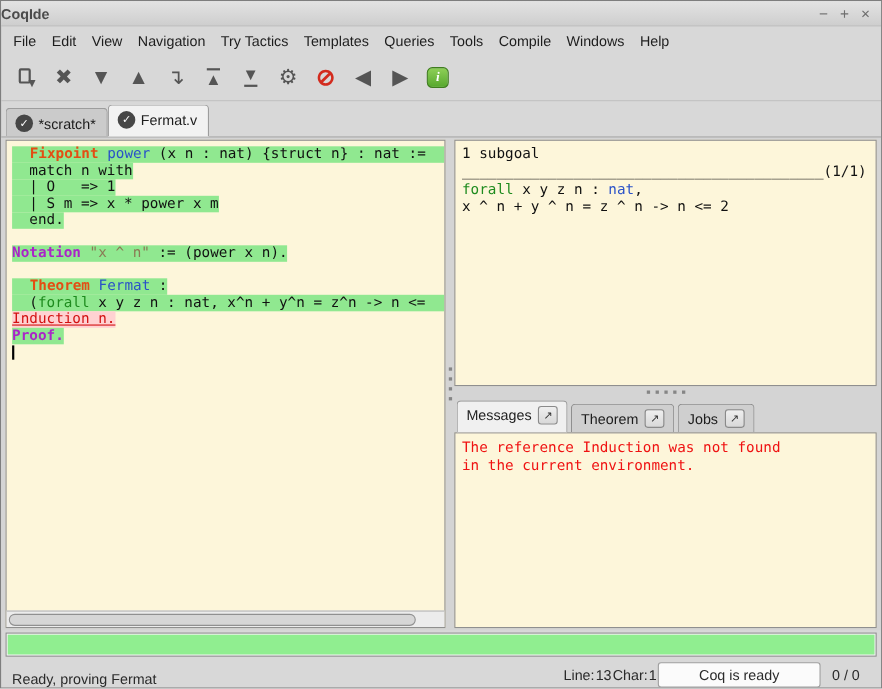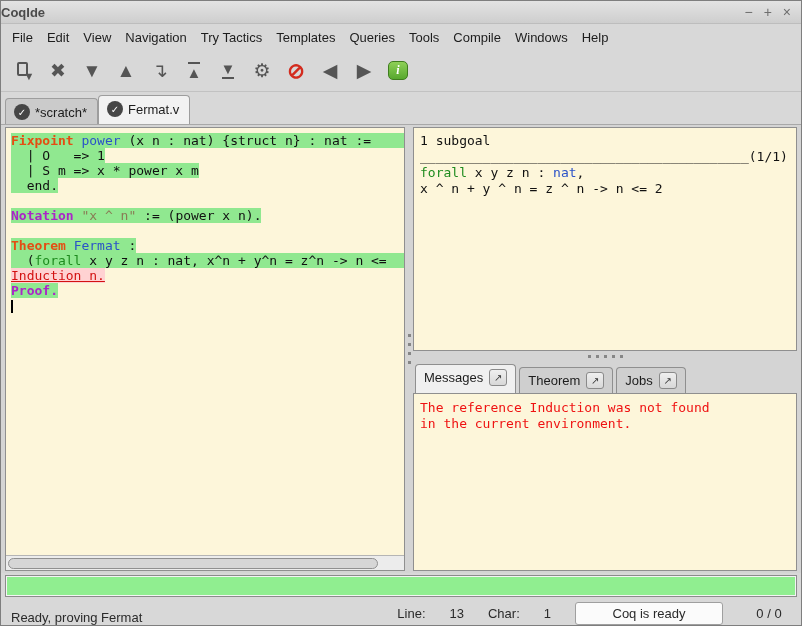--- a/index.html
+++ b/index.html
@@ -71,33 +71,33 @@
     font-size:10px;color:#333;cursor:default;}
   .msg-content{flex:1 1 auto;border:1px solid #8f8f8f;background:var(--cream);overflow:hidden;padding:6px 0 0 6px;}
   
   .cl{height:15px;white-space:pre;font-family:"DejaVu Sans Mono",monospace;font-size:13px;line-height:15px;color:#111;}
   .goals .cl{height:16px;line-height:16px;}
   .msg-content .cl{height:16px;line-height:16px;}
   .bg-full{background:var(--proc);margin-right:0;}
   .bg-text .ci{background:var(--proc);}
   .bg-err .ci{background:#ffd2d2;}
   .bg-err .ci span{color:#d31111;text-decoration:underline;}
-  .cl span.kw1{color:#e44d13;font-weight:bold;}
+  .cl span.kw1{color:#e44d13;font-weight:bold;padding-left:16px;}
   .cl span.id{color:#2a52c8;}
   .cl span.kw2{color:#ab24c8;font-weight:bold;}
   .cl span.str{color:#8a7b55;}
   .cl span.kw3{color:#1e8b1e;}
   .cl span.msgred{color:#ef1212;}
   .cursor{display:inline-block;width:2px;height:13px;background:#000;vertical-align:middle;}
   
   .progress{flex:0 0 22px;margin:2px 4px 1px 4px;border:1px solid #8b8b8b;background:#f4f4f4;padding:1px;}
   .pfill{width:100%;height:100%;background:#90ee90;}
   .statusbar{flex:0 0 27px;display:flex;align-items:flex-end;font-size:13px;color:#2a2a2a;
     padding:0 10px;gap:6px;}
-  .status-right{margin-left:auto;display:flex;align-items:center;gap:24px;}
+  .status-right{margin-left:auto;display:flex;align-items:center;gap:1px;}
   .coqstate{width:148px;text-align:center;border:1px solid #9f9f9f;border-radius:3px;
     background:#fbfbfb;padding:3px 0;}
   .counter{width:44px;text-align:center;}
 </style>
 </head>
 <body>
 
 <div class="window">
 
   <div class="titlebar">
@@ -179,20 +179,21 @@
     <div class="ftab active">
       <span class="tabcheck">✓</span>
       <span>Fermat.v</span>
     </div>
   </div>
 
   <div class="main">
     <div class="editor-pane">
       <div class="editor">
           <div class="cl bg-full"><span class="ci"><span class="kw1">Fixpoint</span><span> </span><span class="id">power</span><span> (x n : nat) {struct n} : nat :=</span></span></div>
+          <div class="cl bg-text"><span class="ci"><span>  match n with</span></span></div>
           <div class="cl bg-text"><span class="ci"><span>  | O   =&gt; 1</span></span></div>
           <div class="cl bg-text"><span class="ci"><span>  | S m =&gt; x * power x m</span></span></div>
           <div class="cl bg-text"><span class="ci"><span>  end.</span></span></div>
           <div class="cl"><span class="ci"></span></div>
           <div class="cl bg-text"><span class="ci"><span class="kw2">Notation</span><span> </span><span class="str">"x ^ n"</span><span> := (power x n).</span></span></div>
           <div class="cl"><span class="ci"></span></div>
           <div class="cl bg-text"><span class="ci"><span class="kw1">Theorem</span><span> </span><span class="id">Fermat</span><span> :</span></span></div>
           <div class="cl bg-full"><span class="ci"><span>  (</span><span class="kw3">forall</span><span> x y z n : nat, x^n + y^n = z^n -&gt; n &lt;=</span></span></div>
           <div class="cl bg-err"><span class="ci"><span>Induction n.</span></span></div>
           <div class="cl bg-text"><span class="ci"><span class="kw2">Proof.</span></span></div>

